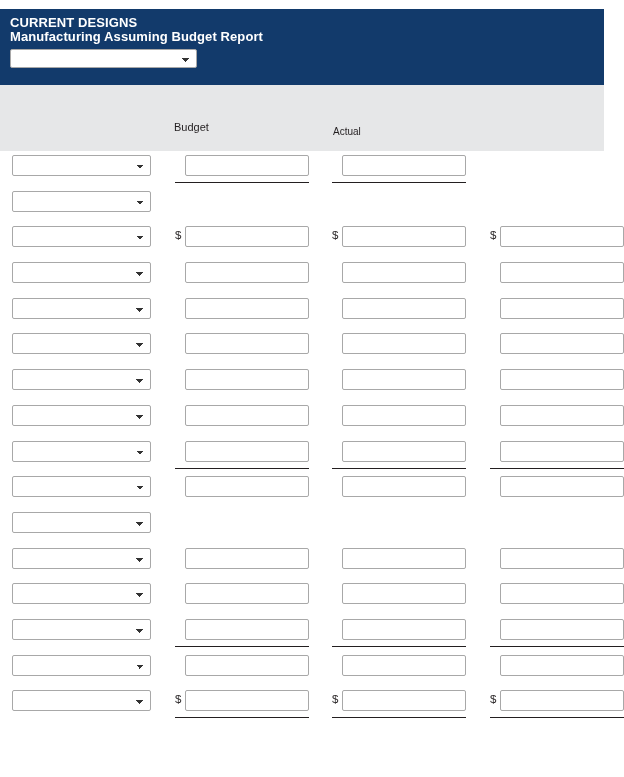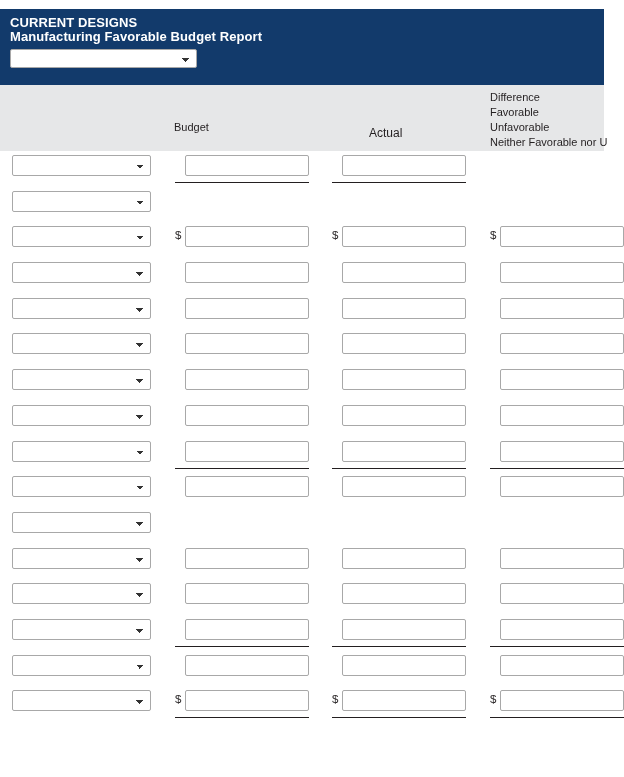--- a/index.html
+++ b/index.html
@@ -86,22 +86,21 @@
   .col-band .budget-label {
     position: absolute;
     left: 174px;
     top: 36px;
     font-size: 11px;
   }
   .col-band .actual-label {
     position: absolute;
     left: 333px;
     top: 41px;
-    font-size: 12px;
-    margin-left: 36px;
+    font-size: 10px;
   }
   .col-band .diff-block {
     position: absolute;
     left: 490px;
     top: 5px;
     font-size: 11px;
     line-height: 15px;
     white-space: nowrap;
   }
 
@@ -162,141 +161,135 @@
   }
 </style>
 </head>
 <body>
 
 <div class="page">
 
 
   <div class="blue-header">
     <div class="line">CURRENT DESIGNS</div>
-    <div class="line">Manufacturing Favorable Budget Report</div>
+    <div class="line">Manufacturing Assuming Budget Report</div>
     <div class="hdr-select-wrap">
       <select class="ui-select hdr-select">
         <option></option>
       </select>
     </div>
   </div>
 
   <div class="col-band">
     <div class="budget-label">Budget</div>
     <div class="actual-label">Actual</div>
-    <div class="diff-block">
-      <div>Difference</div>
-      <div>Favorable</div>
-      <div>Unfavorable</div>
-      <div>Neither Favorable nor U</div>
+  </div>
+
+  <div class="rows" id="rows-container">
+      <div class="row">
+        <div class="cell-select"><select class="ui-select row-select"><option></option></select></div>
+        <input type="text" class="ui-input in-c1" value="" style="">
+        <div class="rule" style="left: 175px; width: 134px; top: 31px;"></div>
+        <input type="text" class="ui-input in-c2" value="" style="">
+        <div class="rule" style="left: 332px; width: 134px; top: 31px;"></div>
+      </div>
+      <div class="row">
+        <div class="cell-select"><select class="ui-select row-select"><option></option></select></div>
+      </div>
+      <div class="row">
+        <div class="cell-select"><select class="ui-select row-select"><option></option></select></div>
+        <span class="money c1">$</span>
+        <input type="text" class="ui-input in-c1" value="" style="">
+        <span class="money c2">$</span>
+        <input type="text" class="ui-input in-c2" value="" style="">
+        <span class="money c3">$</span>
+        <input type="text" class="ui-input in-c3" value="" style="">
+      </div>
+      <div class="row">
+        <div class="cell-select"><select class="ui-select row-select"><option></option></select></div>
+        <input type="text" class="ui-input in-c1" value="" style="">
+        <input type="text" class="ui-input in-c2" value="" style="">
+        <input type="text" class="ui-input in-c3" value="" style="">
+      </div>
+      <div class="row">
+        <div class="cell-select"><select class="ui-select row-select"><option></option></select></div>
+        <input type="text" class="ui-input in-c1" value="" style="">
+        <input type="text" class="ui-input in-c2" value="" style="">
+        <input type="text" class="ui-input in-c3" value="" style="">
+      </div>
+      <div class="row">
+        <div class="cell-select"><select class="ui-select row-select"><option></option></select></div>
+        <input type="text" class="ui-input in-c1" value="" style="">
+        <input type="text" class="ui-input in-c2" value="" style="">
+        <input type="text" class="ui-input in-c3" value="" style="">
+      </div>
+      <div class="row">
+        <div class="cell-select"><select class="ui-select row-select"><option></option></select></div>
+        <input type="text" class="ui-input in-c1" value="" style="">
+        <input type="text" class="ui-input in-c2" value="" style="">
+        <input type="text" class="ui-input in-c3" value="" style="">
+      </div>
+      <div class="row">
+        <div class="cell-select"><select class="ui-select row-select"><option></option></select></div>
+        <input type="text" class="ui-input in-c1" value="" style="">
+        <input type="text" class="ui-input in-c2" value="" style="">
+        <input type="text" class="ui-input in-c3" value="" style="">
+      </div>
+      <div class="row">
+        <div class="cell-select"><select class="ui-select row-select"><option></option></select></div>
+        <input type="text" class="ui-input in-c1" value="" style="">
+        <div class="rule" style="left: 175px; width: 134px; top: 31px;"></div>
+        <input type="text" class="ui-input in-c2" value="" style="">
+        <div class="rule" style="left: 332px; width: 134px; top: 31px;"></div>
+        <input type="text" class="ui-input in-c3" value="" style="">
+        <div class="rule" style="left: 490px; width: 134px; top: 31px;"></div>
+      </div>
+      <div class="row">
+        <div class="cell-select"><select class="ui-select row-select"><option></option></select></div>
+        <input type="text" class="ui-input in-c1" value="" style="">
+        <input type="text" class="ui-input in-c2" value="" style="">
+        <input type="text" class="ui-input in-c3" value="" style="">
+      </div>
+      <div class="row">
+        <div class="cell-select"><select class="ui-select row-select"><option></option></select></div>
+      </div>
+      <div class="row">
+        <div class="cell-select"><select class="ui-select row-select"><option></option></select></div>
+        <input type="text" class="ui-input in-c1" value="" style="">
+        <input type="text" class="ui-input in-c2" value="" style="">
+        <input type="text" class="ui-input in-c3" value="" style="">
+      </div>
+      <div class="row">
+        <div class="cell-select"><select class="ui-select row-select"><option></option></select></div>
+        <input type="text" class="ui-input in-c1" value="" style="">
+        <input type="text" class="ui-input in-c2" value="" style="">
+        <input type="text" class="ui-input in-c3" value="" style="">
+      </div>
+      <div class="row">
+        <div class="cell-select"><select class="ui-select row-select"><option></option></select></div>
+        <input type="text" class="ui-input in-c1" value="" style="">
+        <div class="rule" style="left: 175px; width: 134px; top: 31px;"></div>
+        <input type="text" class="ui-input in-c2" value="" style="">
+        <div class="rule" style="left: 332px; width: 134px; top: 31px;"></div>
+        <input type="text" class="ui-input in-c3" value="" style="">
+        <div class="rule" style="left: 490px; width: 134px; top: 31px;"></div>
+      </div>
+      <div class="row">
+        <div class="cell-select"><select class="ui-select row-select"><option></option></select></div>
+        <input type="text" class="ui-input in-c1" value="" style="">
+        <input type="text" class="ui-input in-c2" value="" style="">
+        <input type="text" class="ui-input in-c3" value="" style="">
+      </div>
+      <div class="row">
+        <div class="cell-select"><select class="ui-select row-select"><option></option></select></div>
+        <span class="money c1">$</span>
+        <input type="text" class="ui-input in-c1" value="" style="">
+        <div class="rule" style="left: 175px; width: 134px; top: 31px;"></div>
+        <span class="money c2">$</span>
+        <input type="text" class="ui-input in-c2" value="" style="">
+        <div class="rule" style="left: 332px; width: 134px; top: 31px;"></div>
+        <span class="money c3">$</span>
+        <input type="text" class="ui-input in-c3" value="" style="">
+        <div class="rule" style="left: 490px; width: 134px; top: 31px;"></div>
+      </div>
     </div>
-  </div>
-
-  <div class="rows" id="rows-container">
-      <div class="row">
-        <div class="cell-select"><select class="ui-select row-select"><option></option></select></div>
-        <input type="text" class="ui-input in-c1" value="" style="">
-        <div class="rule" style="left: 175px; width: 134px; top: 31px;"></div>
-        <input type="text" class="ui-input in-c2" value="" style="">
-        <div class="rule" style="left: 332px; width: 134px; top: 31px;"></div>
-      </div>
-      <div class="row">
-        <div class="cell-select"><select class="ui-select row-select"><option></option></select></div>
-      </div>
-      <div class="row">
-        <div class="cell-select"><select class="ui-select row-select"><option></option></select></div>
-        <span class="money c1">$</span>
-        <input type="text" class="ui-input in-c1" value="" style="">
-        <span class="money c2">$</span>
-        <input type="text" class="ui-input in-c2" value="" style="">
-        <span class="money c3">$</span>
-        <input type="text" class="ui-input in-c3" value="" style="">
-      </div>
-      <div class="row">
-        <div class="cell-select"><select class="ui-select row-select"><option></option></select></div>
-        <input type="text" class="ui-input in-c1" value="" style="">
-        <input type="text" class="ui-input in-c2" value="" style="">
-        <input type="text" class="ui-input in-c3" value="" style="">
-      </div>
-      <div class="row">
-        <div class="cell-select"><select class="ui-select row-select"><option></option></select></div>
-        <input type="text" class="ui-input in-c1" value="" style="">
-        <input type="text" class="ui-input in-c2" value="" style="">
-        <input type="text" class="ui-input in-c3" value="" style="">
-      </div>
-      <div class="row">
-        <div class="cell-select"><select class="ui-select row-select"><option></option></select></div>
-        <input type="text" class="ui-input in-c1" value="" style="">
-        <input type="text" class="ui-input in-c2" value="" style="">
-        <input type="text" class="ui-input in-c3" value="" style="">
-      </div>
-      <div class="row">
-        <div class="cell-select"><select class="ui-select row-select"><option></option></select></div>
-        <input type="text" class="ui-input in-c1" value="" style="">
-        <input type="text" class="ui-input in-c2" value="" style="">
-        <input type="text" class="ui-input in-c3" value="" style="">
-      </div>
-      <div class="row">
-        <div class="cell-select"><select class="ui-select row-select"><option></option></select></div>
-        <input type="text" class="ui-input in-c1" value="" style="">
-        <input type="text" class="ui-input in-c2" value="" style="">
-        <input type="text" class="ui-input in-c3" value="" style="">
-      </div>
-      <div class="row">
-        <div class="cell-select"><select class="ui-select row-select"><option></option></select></div>
-        <input type="text" class="ui-input in-c1" value="" style="">
-        <div class="rule" style="left: 175px; width: 134px; top: 31px;"></div>
-        <input type="text" class="ui-input in-c2" value="" style="">
-        <div class="rule" style="left: 332px; width: 134px; top: 31px;"></div>
-        <input type="text" class="ui-input in-c3" value="" style="">
-        <div class="rule" style="left: 490px; width: 134px; top: 31px;"></div>
-      </div>
-      <div class="row">
-        <div class="cell-select"><select class="ui-select row-select"><option></option></select></div>
-        <input type="text" class="ui-input in-c1" value="" style="">
-        <input type="text" class="ui-input in-c2" value="" style="">
-        <input type="text" class="ui-input in-c3" value="" style="">
-      </div>
-      <div class="row">
-        <div class="cell-select"><select class="ui-select row-select"><option></option></select></div>
-      </div>
-      <div class="row">
-        <div class="cell-select"><select class="ui-select row-select"><option></option></select></div>
-        <input type="text" class="ui-input in-c1" value="" style="">
-        <input type="text" class="ui-input in-c2" value="" style="">
-        <input type="text" class="ui-input in-c3" value="" style="">
-      </div>
-      <div class="row">
-        <div class="cell-select"><select class="ui-select row-select"><option></option></select></div>
-        <input type="text" class="ui-input in-c1" value="" style="">
-        <input type="text" class="ui-input in-c2" value="" style="">
-        <input type="text" class="ui-input in-c3" value="" style="">
-      </div>
-      <div class="row">
-        <div class="cell-select"><select class="ui-select row-select"><option></option></select></div>
-        <input type="text" class="ui-input in-c1" value="" style="">
-        <div class="rule" style="left: 175px; width: 134px; top: 31px;"></div>
-        <input type="text" class="ui-input in-c2" value="" style="">
-        <div class="rule" style="left: 332px; width: 134px; top: 31px;"></div>
-        <input type="text" class="ui-input in-c3" value="" style="">
-        <div class="rule" style="left: 490px; width: 134px; top: 31px;"></div>
-      </div>
-      <div class="row">
-        <div class="cell-select"><select class="ui-select row-select"><option></option></select></div>
-        <input type="text" class="ui-input in-c1" value="" style="">
-        <input type="text" class="ui-input in-c2" value="" style="">
-        <input type="text" class="ui-input in-c3" value="" style="">
-      </div>
-      <div class="row">
-        <div class="cell-select"><select class="ui-select row-select"><option></option></select></div>
-        <span class="money c1">$</span>
-        <input type="text" class="ui-input in-c1" value="" style="">
-        <div class="rule" style="left: 175px; width: 134px; top: 31px;"></div>
-        <span class="money c2">$</span>
-        <input type="text" class="ui-input in-c2" value="" style="">
-        <div class="rule" style="left: 332px; width: 134px; top: 31px;"></div>
-        <span class="money c3">$</span>
-        <input type="text" class="ui-input in-c3" value="" style="">
-        <div class="rule" style="left: 490px; width: 134px; top: 31px;"></div>
-      </div>
-    </div>
 
 </div>
 
 </body></html>

